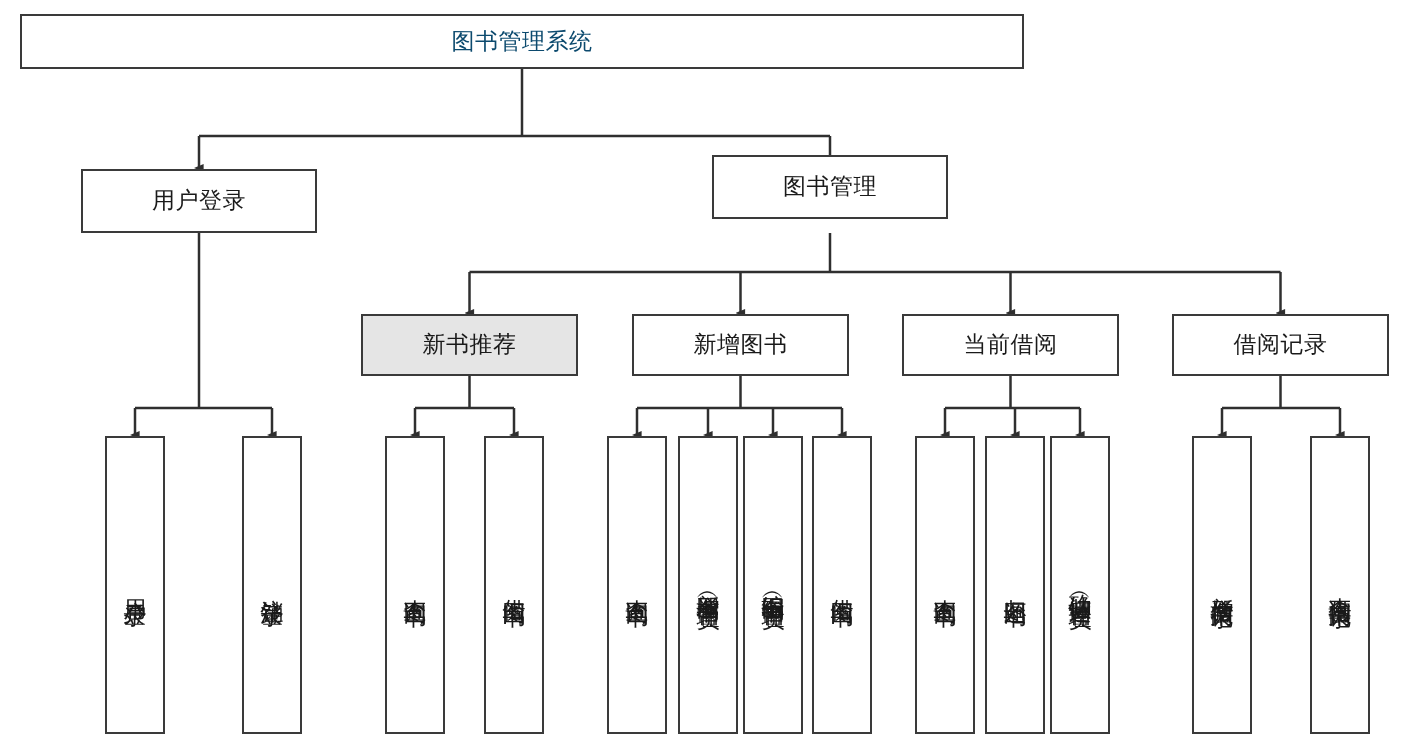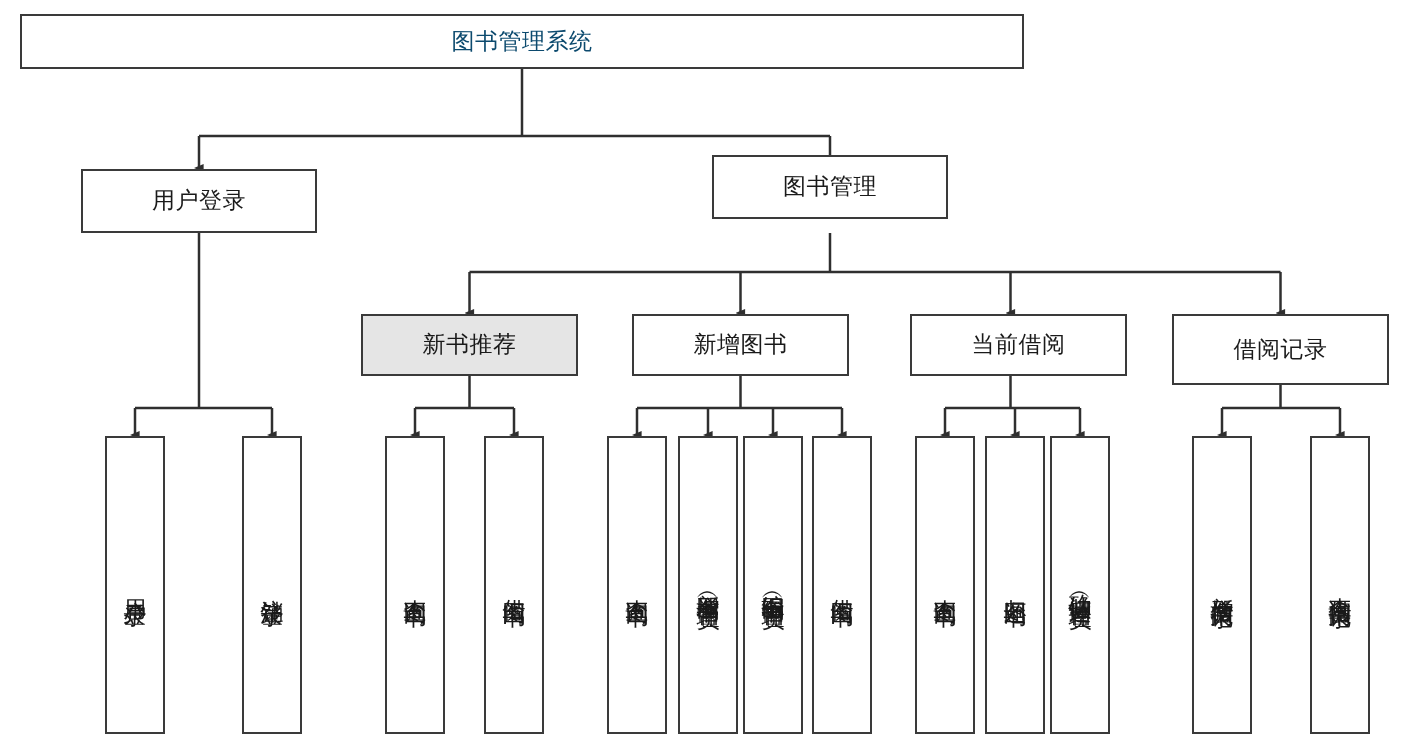--- a/index.html
+++ b/index.html
@@ -114,24 +114,24 @@
       </div>
       <div class="node horizontal" style="left: 712px; top: 155px; width: 236px; height: 64px; border-color: rgb(58, 58, 58); background: rgb(255, 255, 255); color: rgb(26, 26, 26);">
         <span class="label">图书管理</span>
       </div>
       <div class="node horizontal" style="left: 361px; top: 314px; width: 217px; height: 62px; border-color: rgb(58, 58, 58); background: #e5e5e5; color: rgb(26, 26, 26);">
         <span class="label">新书推荐</span>
       </div>
       <div class="node horizontal" style="left: 632px; top: 314px; width: 217px; height: 62px; border-color: rgb(58, 58, 58); background: rgb(255, 255, 255); color: rgb(26, 26, 26);">
         <span class="label">新增图书</span>
       </div>
-      <div class="node horizontal" style="left: 902px; top: 314px; width: 217px; height: 62px; border-color: rgb(58, 58, 58); background: rgb(255, 255, 255); color: rgb(26, 26, 26); margin-left: 8px;">
+      <div class="node horizontal" style="left: 902px; top: 314px; width: 217px; height: 62px; border-color: rgb(58, 58, 58); background: rgb(255, 255, 255); color: rgb(26, 26, 26);">
         <span class="label">当前借阅</span>
       </div>
-      <div class="node horizontal" style="left: 1172px; top: 314px; width: 217px; height: 71px; border-color: rgb(58, 58, 58); background: rgb(255, 255, 255); color: rgb(26, 26, 26);">
+      <div class="node horizontal" style="left: 1172px; top: 314px; width: 217px; height: 62px; border-color: rgb(58, 58, 58); background: rgb(255, 255, 255); color: rgb(26, 26, 26);">
         <span class="label">借阅记录</span>
       </div>
       <div class="node vertical" style="left: 105px; top: 436px; width: 60px; height: 298px; border-color: rgb(58, 58, 58); background: rgb(255, 255, 255); color: rgb(26, 26, 26);">
         <span class="label">用户登录</span>
       </div>
       <div class="node vertical" style="left: 242px; top: 436px; width: 60px; height: 298px; border-color: rgb(58, 58, 58); background: rgb(255, 255, 255); color: rgb(26, 26, 26);">
         <span class="label">注销登录</span>
       </div>
       <div class="node vertical" style="left: 385px; top: 436px; width: 60px; height: 298px; border-color: rgb(58, 58, 58); background: rgb(255, 255, 255); color: rgb(26, 26, 26);">
         <span class="label">查询图书</span>

